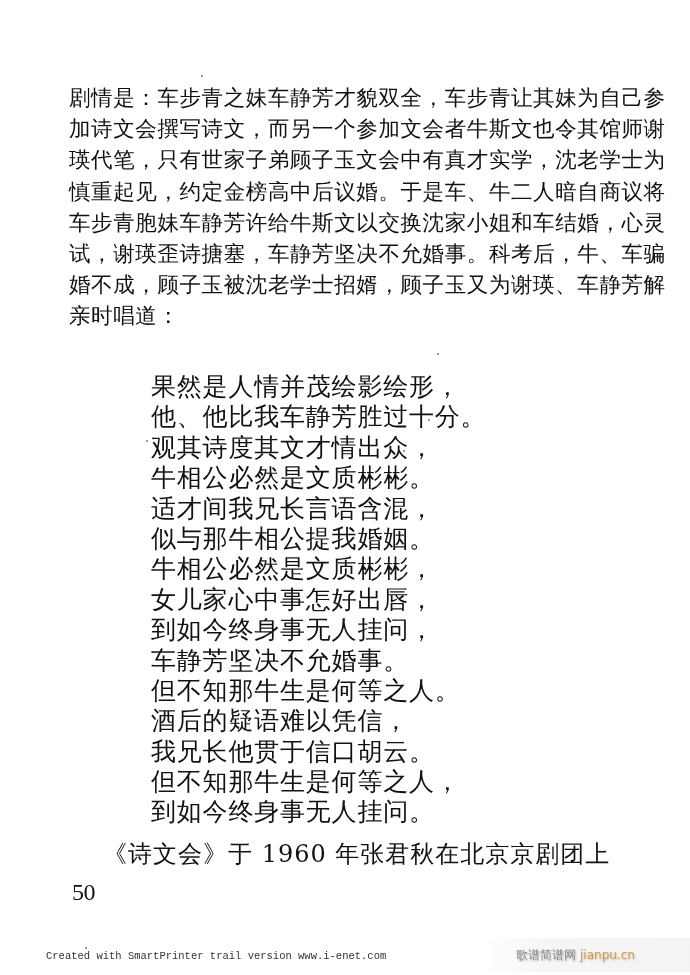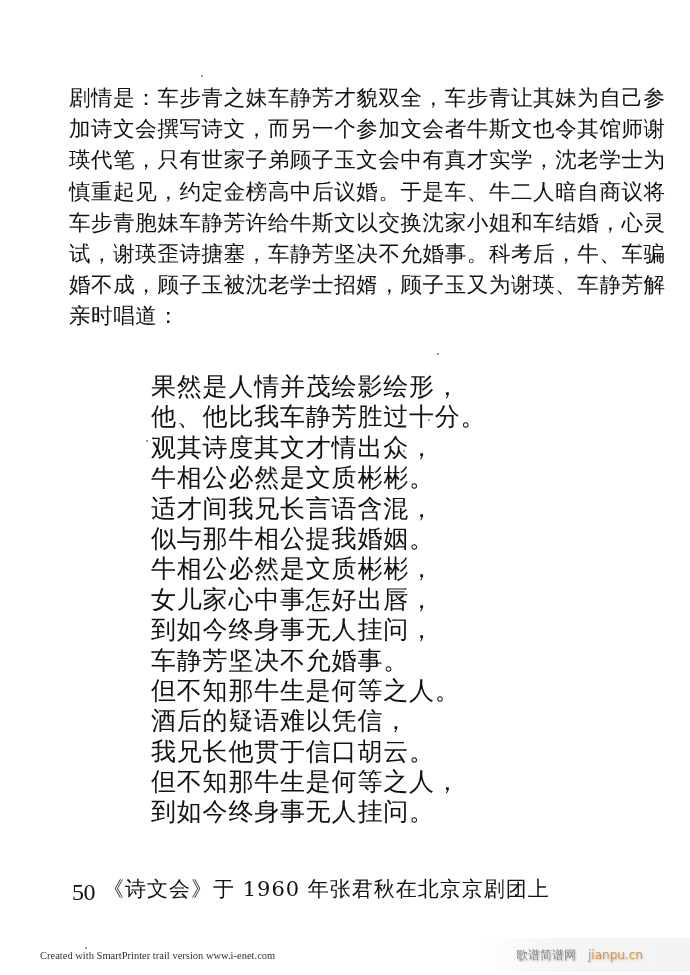--- a/index.html
+++ b/index.html
@@ -20,44 +20,44 @@
     text-align-last: left;
   }
   .prose .line { display: block; white-space: nowrap; height: 31.2px; }
   .verse {
     position: absolute; left: 151px; top: 372px;
     font-size: 25px; line-height: 30.4px;
     letter-spacing: 0.8px;
   }
   .verse .vline { display: block; white-space: nowrap; height: 30.4px; }
   .caption {
-    position: absolute; left: 103px; top: 875px;
-    font-size: 21px; letter-spacing: 1px; white-space: nowrap;
+    position: absolute; left: 103px; top: 838px;
+    font-size: 24px; letter-spacing: 1px; white-space: nowrap;
   }
   .page-number {
     position: absolute; left: 72px; top: 879px;
     font-family: Liberation Serif, serif;
     font-size: 24px; letter-spacing: -0.5px;
   }
   .footer-credit {
-    position: absolute; left: 40px; top: 950px;
-    font-family: Liberation Serif, serif;
+    position: absolute; left: 46px; top: 950px;
+    font-family: Liberation Mono, monospace;
     font-size: 10.5px; color: #333333; white-space: nowrap;
   }
   .watermark {
     position: absolute; left: 482px; top: 938px; width: 208px; height: 34px;
     background: linear-gradient(to right, #ffffff 0%, #f6f6f6 30%, #f3f3f3 100%);
   }
   .watermark-text {
     position: absolute; left: 34px; top: 9px; white-space: nowrap;
     font-family: "DejaVu Sans", sans-serif; font-size: 12px;
     text-shadow: 1px 1px 2px #bbbbbb;
   }
   .wm-cn { color: #888888; }
-  .wm-en { color: #d8964a; margin-left: 12px; }
+  .wm-en { color: #d8964a; margin-left: 4px; }
   .speck { position: absolute; width: 2px; height: 2px; background: #777777; border-radius: 1px; }
 </style>
 </head>
 <body>
 
 <div class="page">
 
   <div class="prose">
     <span class="line">剧情是：车步青之妹车静芳才貌双全，车步青让其妹为自己参</span>
     <span class="line">加诗文会撰写诗文，而另一个参加文会者牛斯文也令其馆师谢</span>

